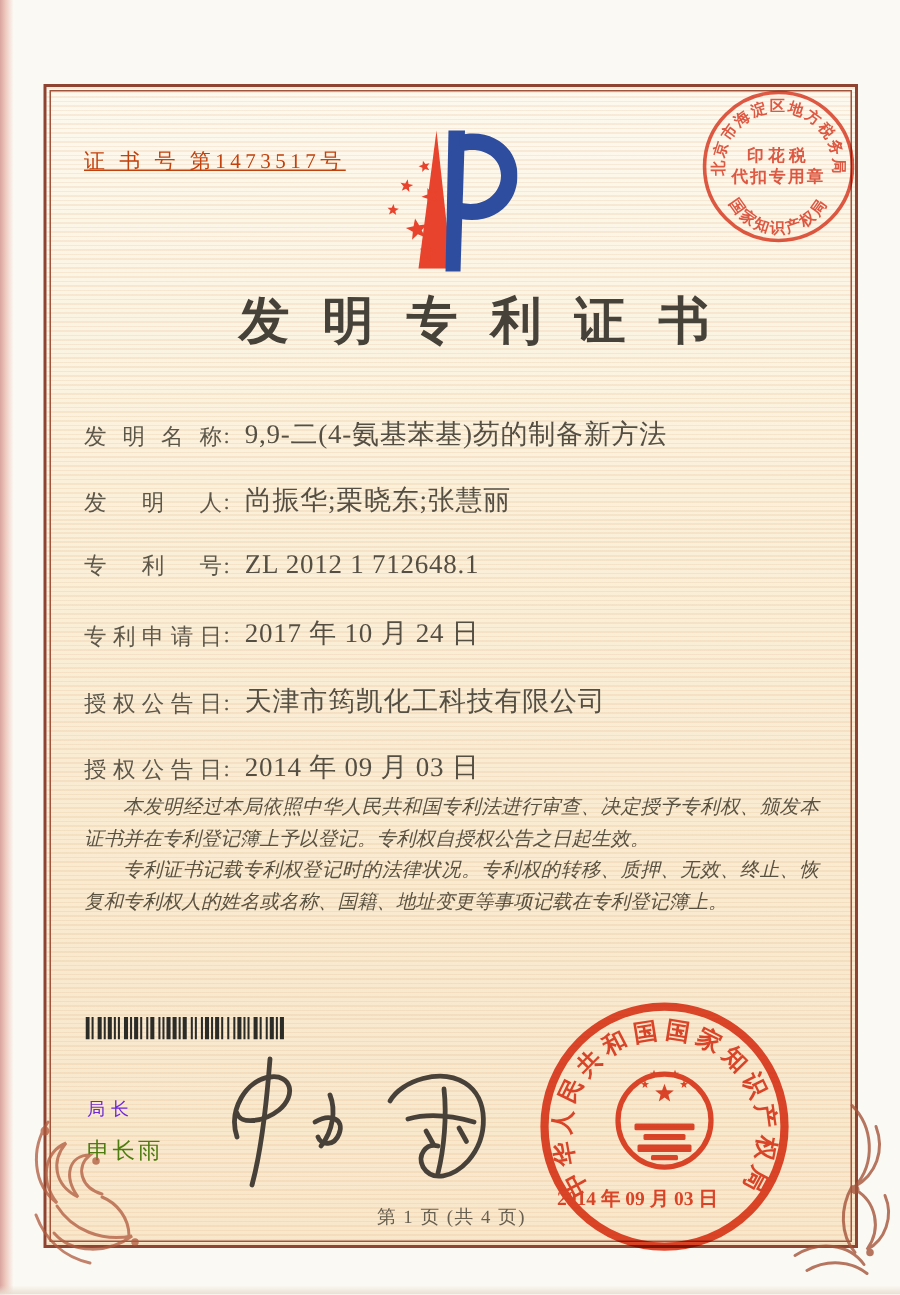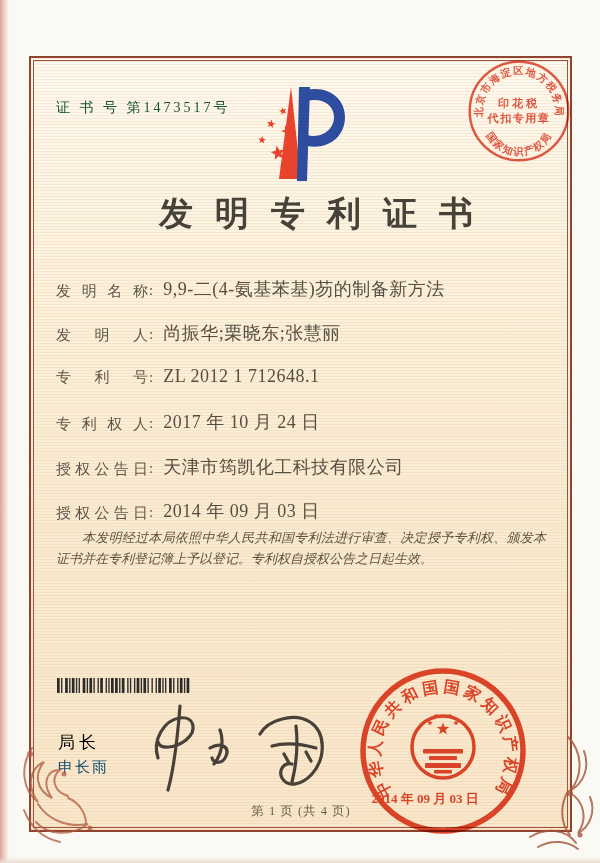--- a/index.html
+++ b/index.html
@@ -21,21 +21,21 @@
     position:absolute;left:29px;top:56px;width:543px;height:776px;
     border:2px solid #8e4430;box-sizing:border-box;
     background:
       repeating-linear-gradient(0deg, rgba(222,160,108,0.16) 0 1px, rgba(255,255,255,0) 1px 3px),
       linear-gradient(180deg,#fdf9ee 0%,#fbf0da 35%,#f9ead0 70%,#f8e7cb 100%);
   }
   .frame::after{
     content:"";position:absolute;inset:2px;border:1px solid #a0523a;pointer-events:none;
   }
   .cert-no{
-    position:absolute;left:56px;top:99px;font-size:14px;letter-spacing:3px;color:#14532d;
+    position:absolute;left:56px;top:99px;font-size:14px;letter-spacing:3px;color:#c2410c;text-decoration:underline;
   }
   .logo{position:absolute;left:249px;top:83px;width:96px;height:102px;}
   .title{
     position:absolute;left:0;right:0;top:191px;text-align:center;
     font-size:34px;font-weight:600;color:#46423a;
     letter-spacing:22px;text-indent:22px;margin-left:32px;
   }
   .fields{position:absolute;left:56px;top:0;width:480px;}
   .field{position:absolute;left:0;white-space:nowrap;color:#5d574a;font-size:15px;}
   .field .flabel{
@@ -45,22 +45,22 @@
   .field .fcolon{display:inline-block;margin:0 10px 0 1px;}
   .field .fvalue{font-size:18px;color:#554f43;letter-spacing:0.5px;}
   .f0{top:277px}.f1{top:321px}.f2{top:366px}.f3{top:410px}.f4{top:455px}.f5{top:499px}
   .paragraphs{
     position:absolute;left:56px;right:54px;top:527px;
     font-size:13px;line-height:21px;color:#5a5241;font-style:italic;
     text-align:justify;
   }
   .paragraphs p{margin:0;text-indent:2em;font-family:Liberation Serif, serif;}
   .barcode{position:absolute;left:57px;top:678px;width:172px;height:15px;}
-  .director-title{position:absolute;left:58px;top:731px;font-size:17px;letter-spacing:4px;color:#000000;}
-  .director-name{position:absolute;left:58px;top:758px;font-size:15px;letter-spacing:2px;color:#0c4a6e;}
+  .director-title{position:absolute;left:58px;top:731px;font-size:12px;letter-spacing:4px;color:#6d28d9;}
+  .director-name{position:absolute;left:58px;top:758px;font-size:15px;letter-spacing:2px;color:#4d7c0f;}
   .signature{position:absolute;left:128px;top:696px;width:215px;height:102px;}
   .seal-office{position:absolute;left:355px;top:663px;width:176px;height:176px;mix-blend-mode:multiply;opacity:.92;}
   .seal-tax{position:absolute;left:461px;top:53px;width:116px;height:116px;mix-blend-mode:multiply;opacity:.88;}
   .page-footer{
     position:absolute;left:30px;right:28px;top:803px;text-align:center;
     font-size:12.5px;color:#675f4f;letter-spacing:1px;
   }
   .ornament-bl{position:absolute;left:16px;top:740px;width:108px;height:112px;}
   .ornament-br{position:absolute;left:524px;top:733px;width:76px;height:120px;}
   svg text{font-family:"Liberation Serif","DejaVu Serif",serif;}
@@ -95,32 +95,33 @@
   <div class="field f0">
     <span class="flabel">发明名称</span><span class="fcolon">:</span><span class="fvalue">9,9-二(4-氨基苯基)芴的制备新方法</span>
   </div>
   <div class="field f1">
     <span class="flabel">发明人</span><span class="fcolon">:</span><span class="fvalue">尚振华;栗晓东;张慧丽</span>
   </div>
   <div class="field f2">
     <span class="flabel">专利号</span><span class="fcolon">:</span><span class="fvalue">ZL 2012 1 712648.1</span>
   </div>
   <div class="field f3">
-    <span class="flabel">专利权人</span><span class="fcolon">:</span><span class="fvalue">2017 年 10 月 24 日</span>
+    <span class="flabel">专利申请日</span><span class="fcolon">:</span><span class="fvalue">2017 年 10 月 24 日</span>
   </div>
   <div class="field f4">
     <span class="flabel">授权公告日</span><span class="fcolon">:</span><span class="fvalue">天津市筠凯化工科技有限公司</span>
   </div>
   <div class="field f5">
     <span class="flabel">授权公告日</span><span class="fcolon">:</span><span class="fvalue">2014 年 09 月 03 日</span>
   </div>
 </div>
 
 <div class="paragraphs">
   <p>本发明经过本局依照中华人民共和国专利法进行审查、决定授予专利权、颁发本证书并在专利登记簿上予以登记。专利权自授权公告之日起生效。</p>
+  <p>专利证书记载专利权登记时的法律状况。专利权的转移、质押、无效、终止、恢复和专利权人的姓名或名称、国籍、地址变更等事项记载在专利登记簿上。</p>
 </div>
 
 <svg class="barcode" id="barcode" viewBox="0 0 172 15" preserveAspectRatio="none">
     <rect x="0.00" y="0" width="2.70" height="15" fill="#2b2b28"></rect>
     <rect x="4.05" y="0" width="1.35" height="15" fill="#2b2b28"></rect>
     <rect x="8.10" y="0" width="2.70" height="15" fill="#2b2b28"></rect>
     <rect x="12.15" y="0" width="1.35" height="15" fill="#2b2b28"></rect>
     <rect x="14.85" y="0" width="2.70" height="15" fill="#2b2b28"></rect>
     <rect x="18.90" y="0" width="1.35" height="15" fill="#2b2b28"></rect>
     <rect x="21.60" y="0" width="1.35" height="15" fill="#2b2b28"></rect>

